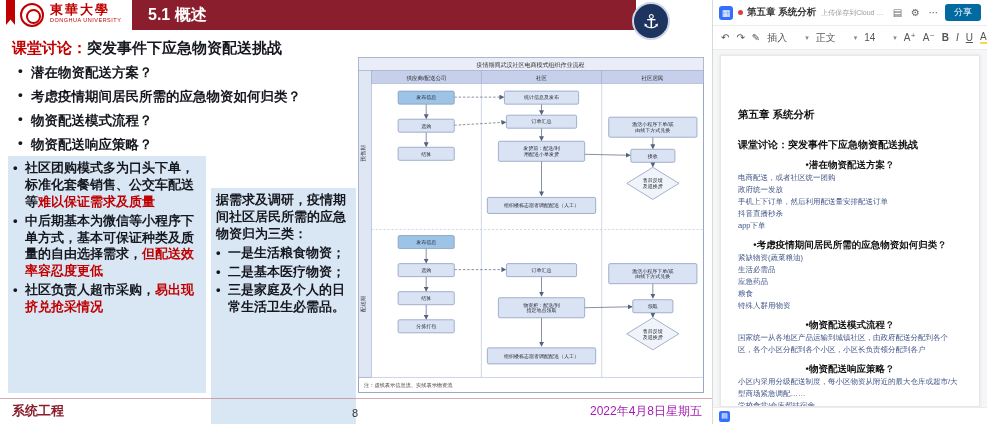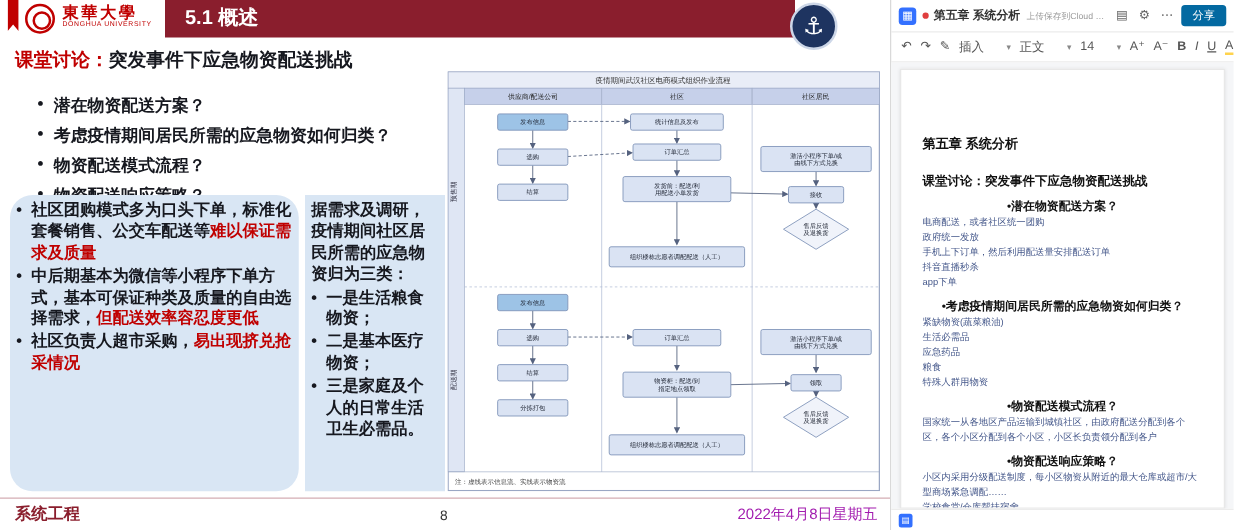--- a/index.html
+++ b/index.html
@@ -28,28 +28,28 @@
   .title-band { position:absolute; left:132px; top:0; width:504px; height:30px; background:#8a1e2d;
                 color:#fff; font-weight:bold; font-size:16px; line-height:30px; padding-left:16px; }
   .emblem { position:absolute; left:632px; top:2px; width:38px; height:38px; border-radius:50%;
             background:#1e3460; border:2px solid #cdd7e8; color:#fff; display:flex; align-items:center;
             justify-content:center; font-size:19px; z-index:6; }
 
   .discussion { position:absolute; left:12px; top:39px; font-size:15px; font-weight:bold; white-space:nowrap; }
   .discussion .lbl { color:#c00000; }
   .discussion .txt { color:#16181f; }
 
-  .q-list { position:absolute; left:16px; top:61px; width:340px; margin:12px; padding:0; list-style:none; }
+  .q-list { position:absolute; left:16px; top:61px; width:340px; margin:0; padding:0; list-style:none; }
   .q-list li { font-size:13.5px; font-weight:bold; color:#16181f; padding:3px 0 3px 15px; position:relative; }
   .q-list li::before { content:"•"; position:absolute; left:2px; top:2px; }
 
   .boxes { position:absolute; left:8px; top:156px; width:348px; height:237px; display:flex; gap:5px; }
   .box { background:#d9e6f4; padding:4px 5px; height:100%; overflow:hidden; }
-  .box-left { width:231px;border-radius:18px; }
-  .box-right { flex:1; }
+  .box-left { width:198px; }
+  .box-right { flex:1;margin-top:32px; }
   .box ul { margin:0; padding:0; list-style:none; }
   .box li { font-size:13px; font-weight:bold; color:#16181f; line-height:1.3; padding-left:12px;
             position:relative; margin-bottom:2px; }
   .box li::before { content:"•"; position:absolute; left:0; top:0; }
   .box .lead { font-size:13px; font-weight:bold; color:#16181f; line-height:1.3; margin-bottom:2px; }
   .seg-r { color:#c00000; }
 
   .flowchart { position:absolute; left:358px; top:57px; width:346px; height:336px; background:#fff; }
 
   .footer-line { position:absolute; left:0; right:0; bottom:25px; height:1px; background:#b06a75; opacity:.55; }

